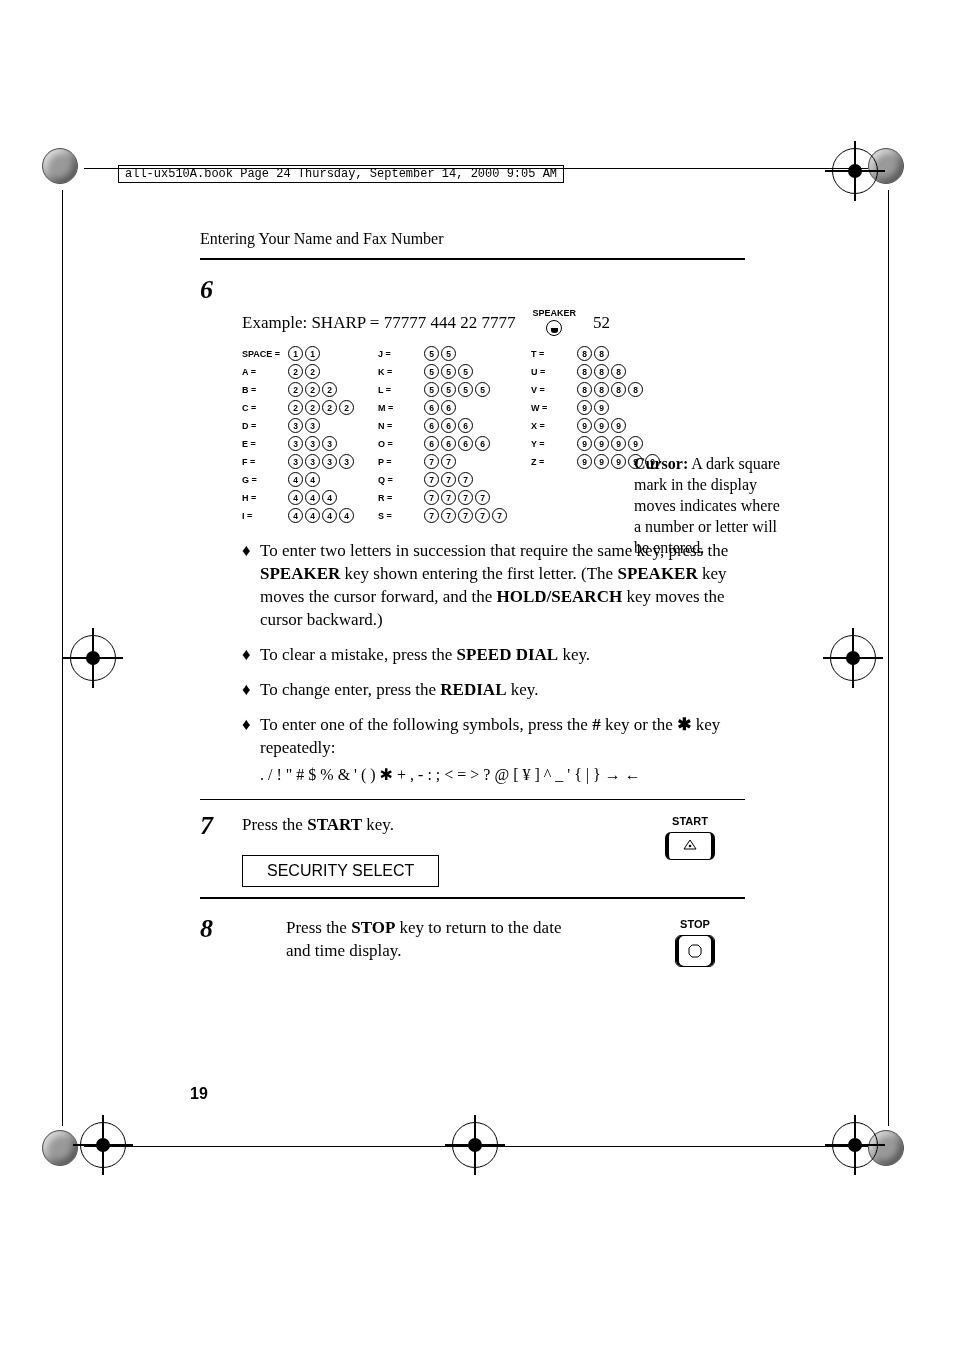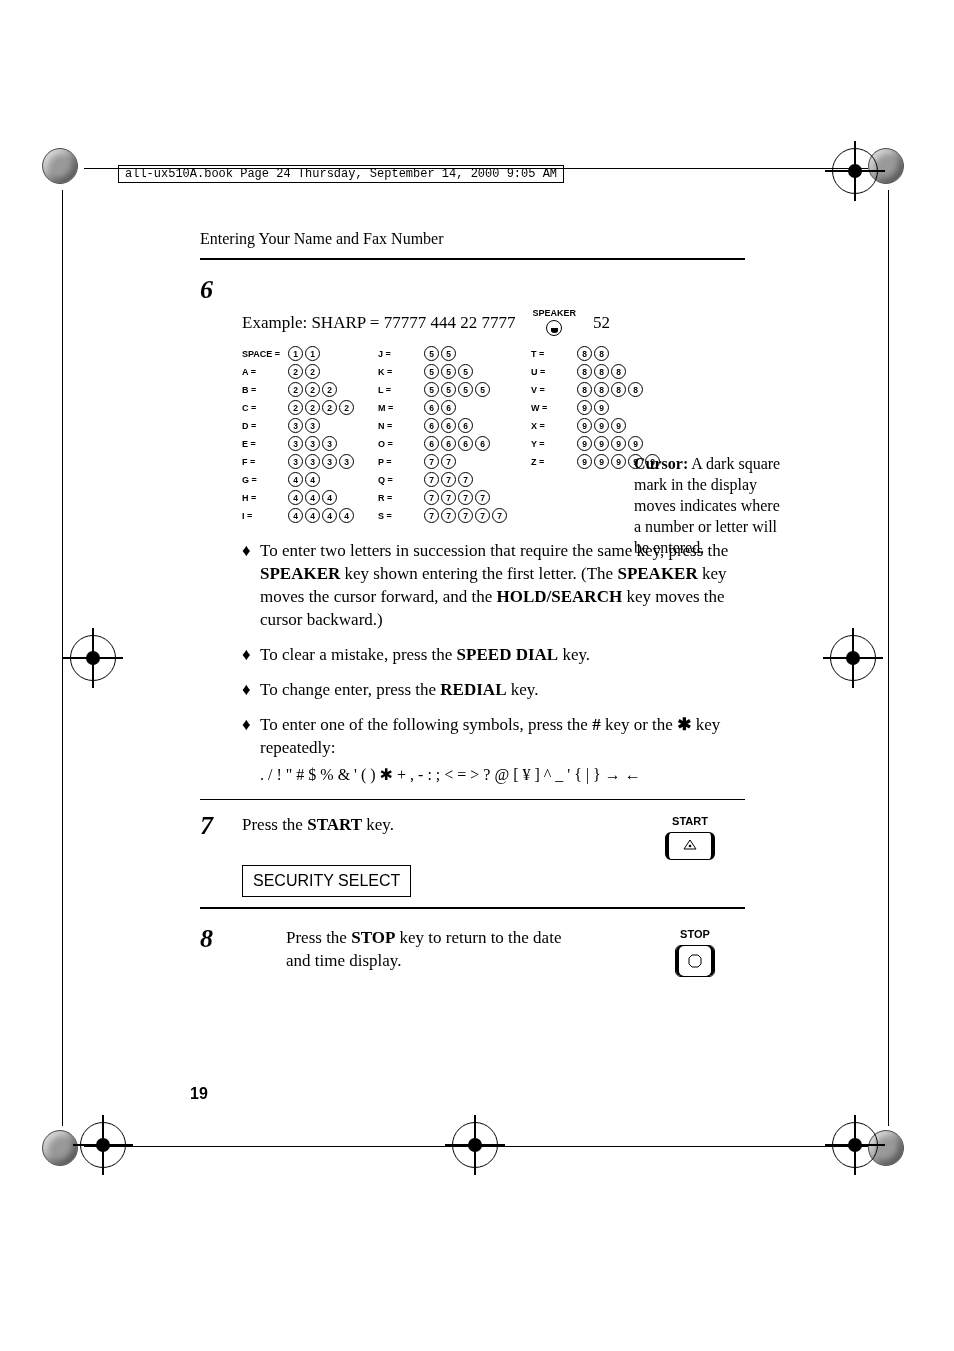--- a/index.html
+++ b/index.html
@@ -148,25 +148,24 @@
   }
   .ast { font-family: Arial, sans-serif; font-weight: bold; }
   .step7-wrap {
     display: flex;
     align-items: flex-start;
     gap: 8px;
   }
   .step7-body-col { flex: 1; }
   .display-box {
     border: 1.5px solid #000;
-    padding: 4px 10px;
+    padding: 4px 24px;
     font-family: Arial, sans-serif;
     font-size: 16px;
     display: inline-block;
-    margin-top: 10px;
   }
   .btn-draw {
     display: flex;
     flex-direction: column;
     align-items: center;
     margin-left: auto;
     padding-right: 30px;
   }
   .btn-draw .lbl {
     font-family: Arial, sans-serif;

